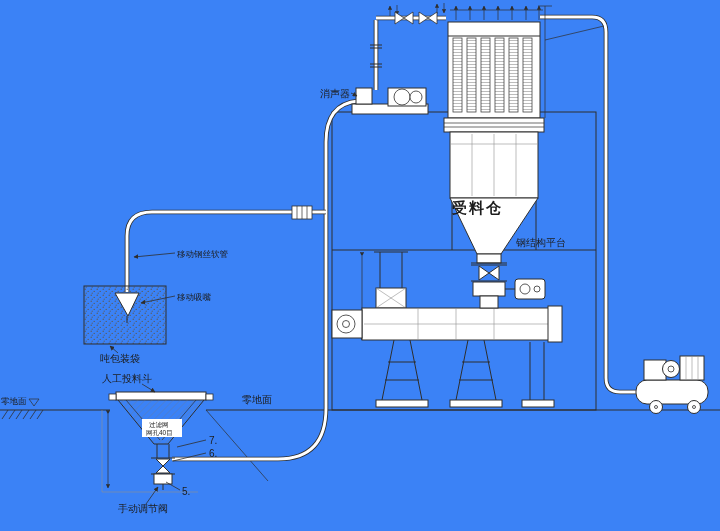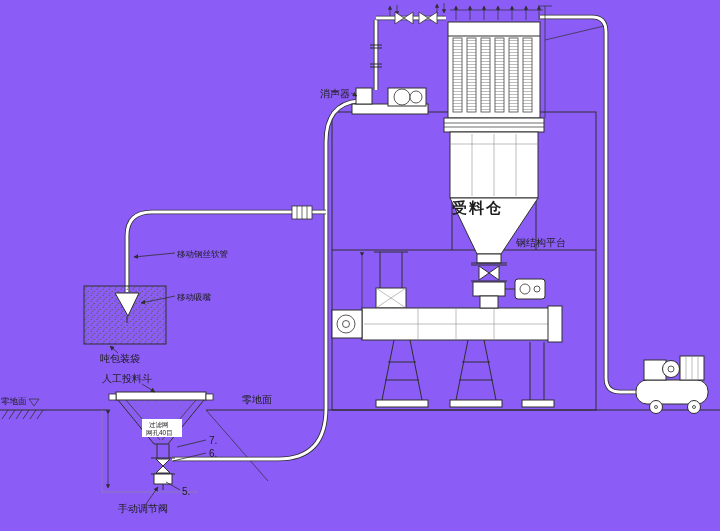--- a/index.html
+++ b/index.html
@@ -1,16 +1,16 @@
 <!DOCTYPE html>
 <html><head>
 <meta charset="utf-8">
 <style>
   html,body{margin:0;padding:0;background:#fff;}
-  .stage{width:720px;height:531px;background:#8b5cf6;position:relative;overflow:hidden;}
+  .stage{width:720px;height:531px;background:#3b82f6;position:relative;overflow:hidden;}
   svg{display:block;}
   text{font-family:"Liberation Sans","DejaVu Sans",sans-serif;fill:#1c1c1c;}
   .lbl{font-size:10px;}
   .lbl-sm{font-size:8.5px;}
   .lbl-xs{font-size:6.5px;}
   .lbl-lg{font-size:15px;font-weight:bold;letter-spacing:2px;}
   .num{font-size:10px;}
   .ln{stroke:#2e2e2e;stroke-width:1;fill:none;}
   .lnthin{stroke:#2e2e2e;stroke-width:.7;fill:none;}
   .lt{stroke:#909090;stroke-width:.6;fill:none;}

